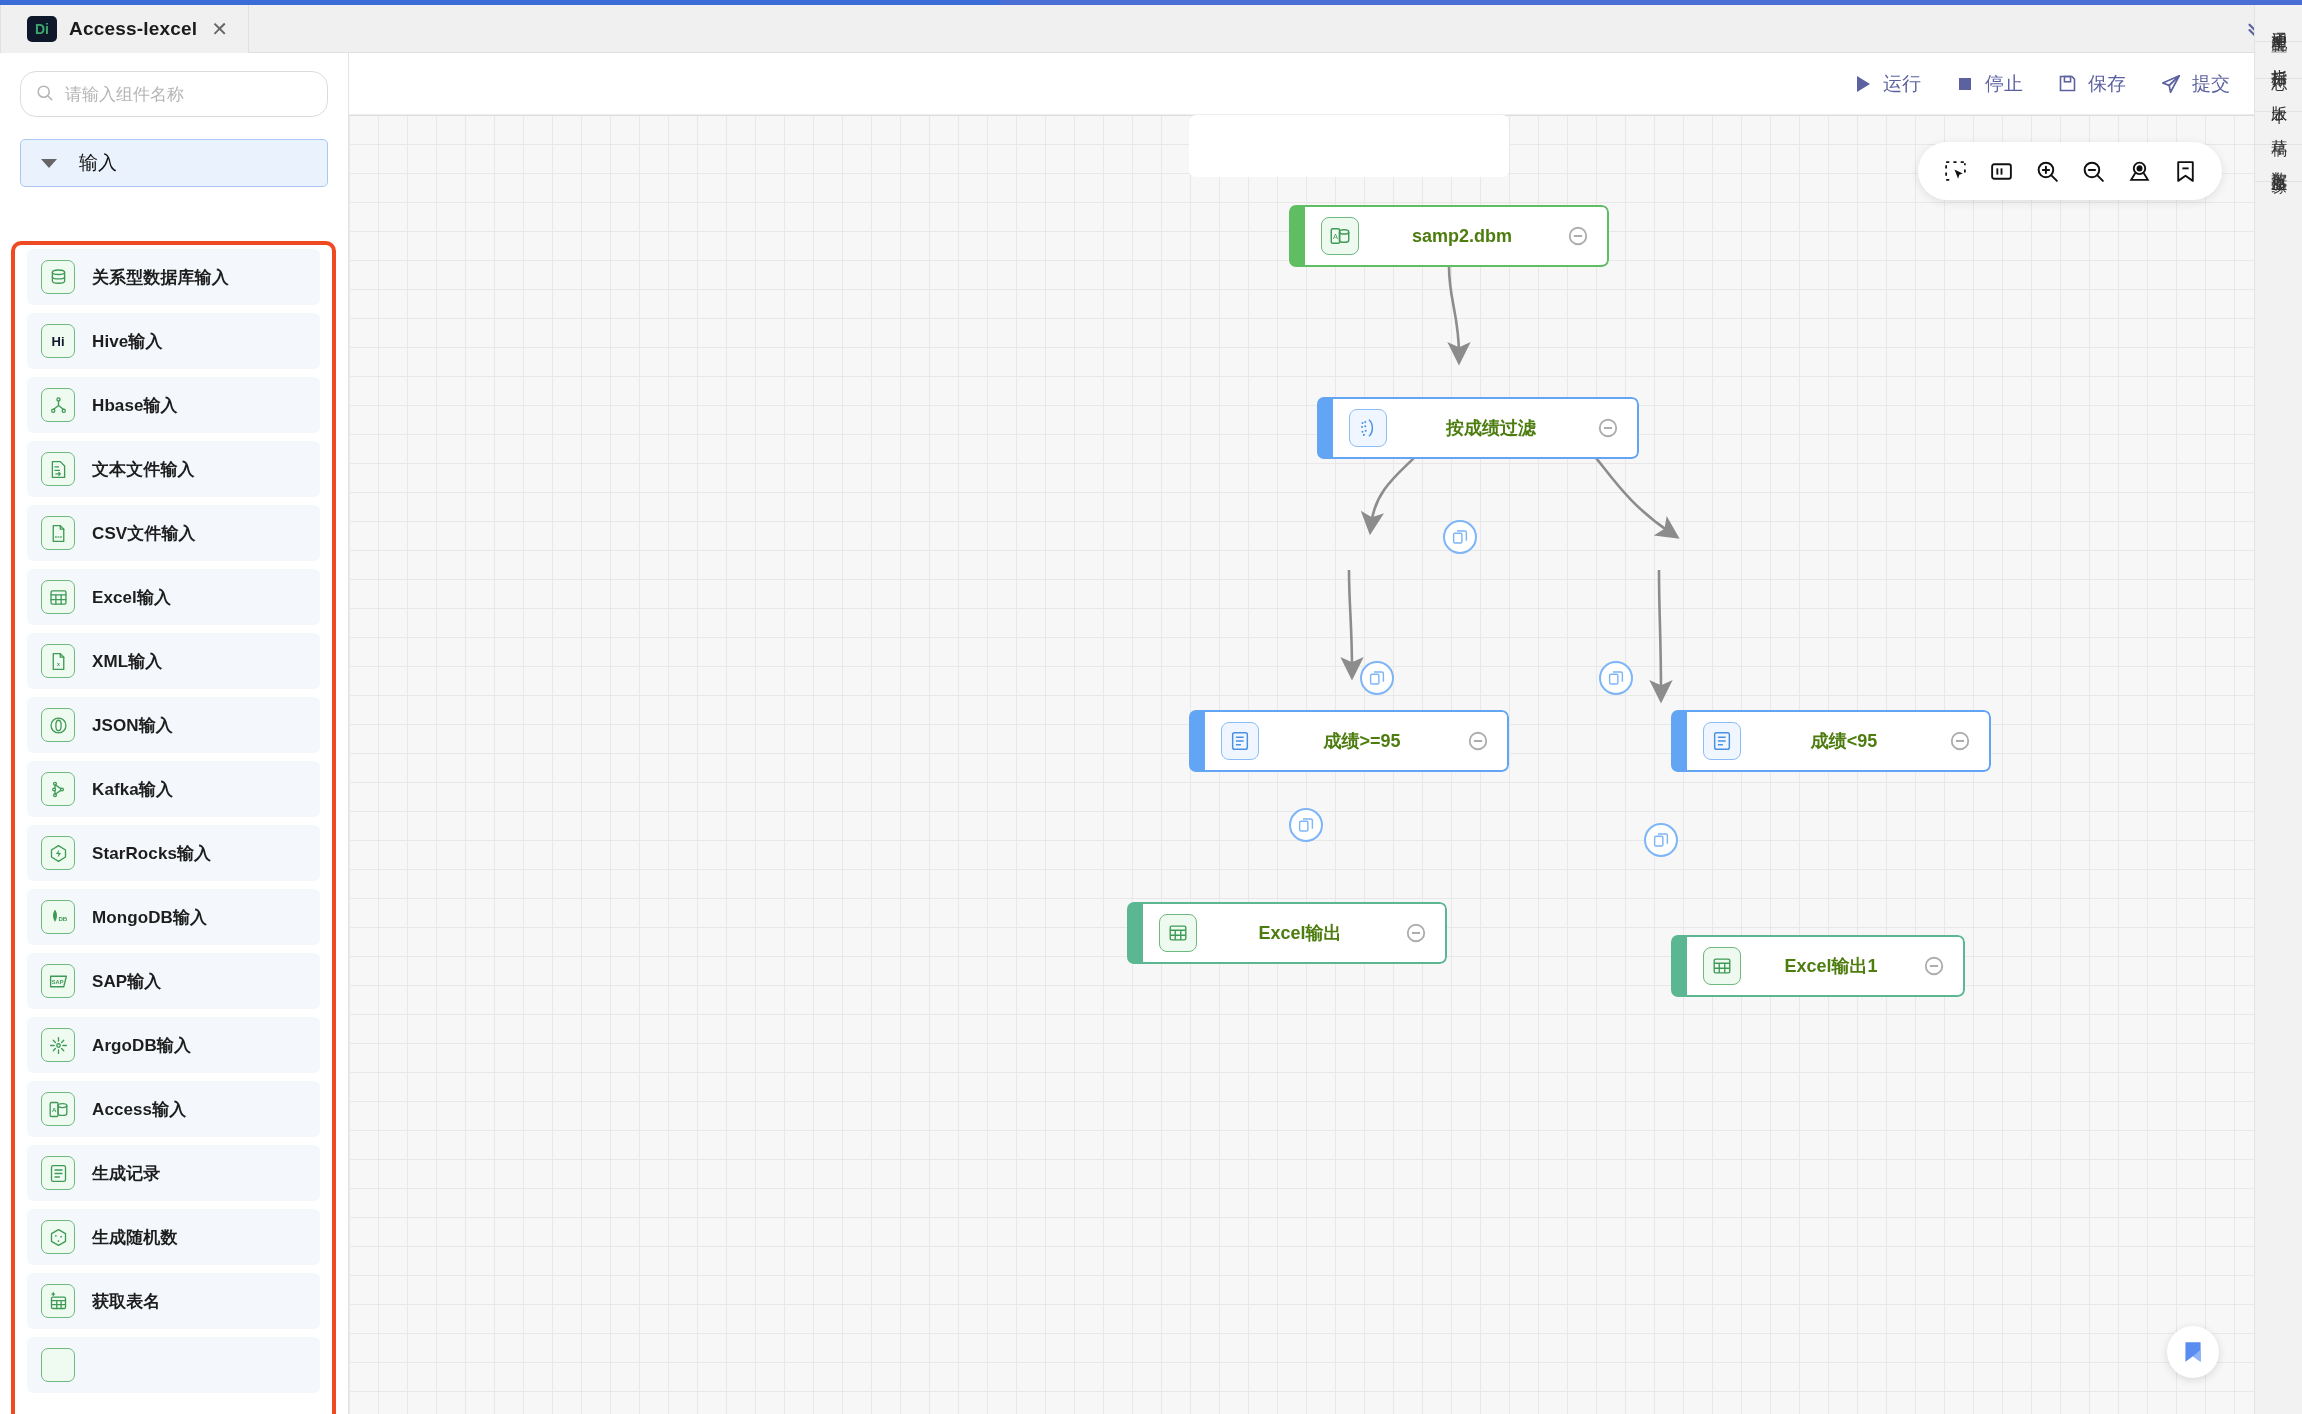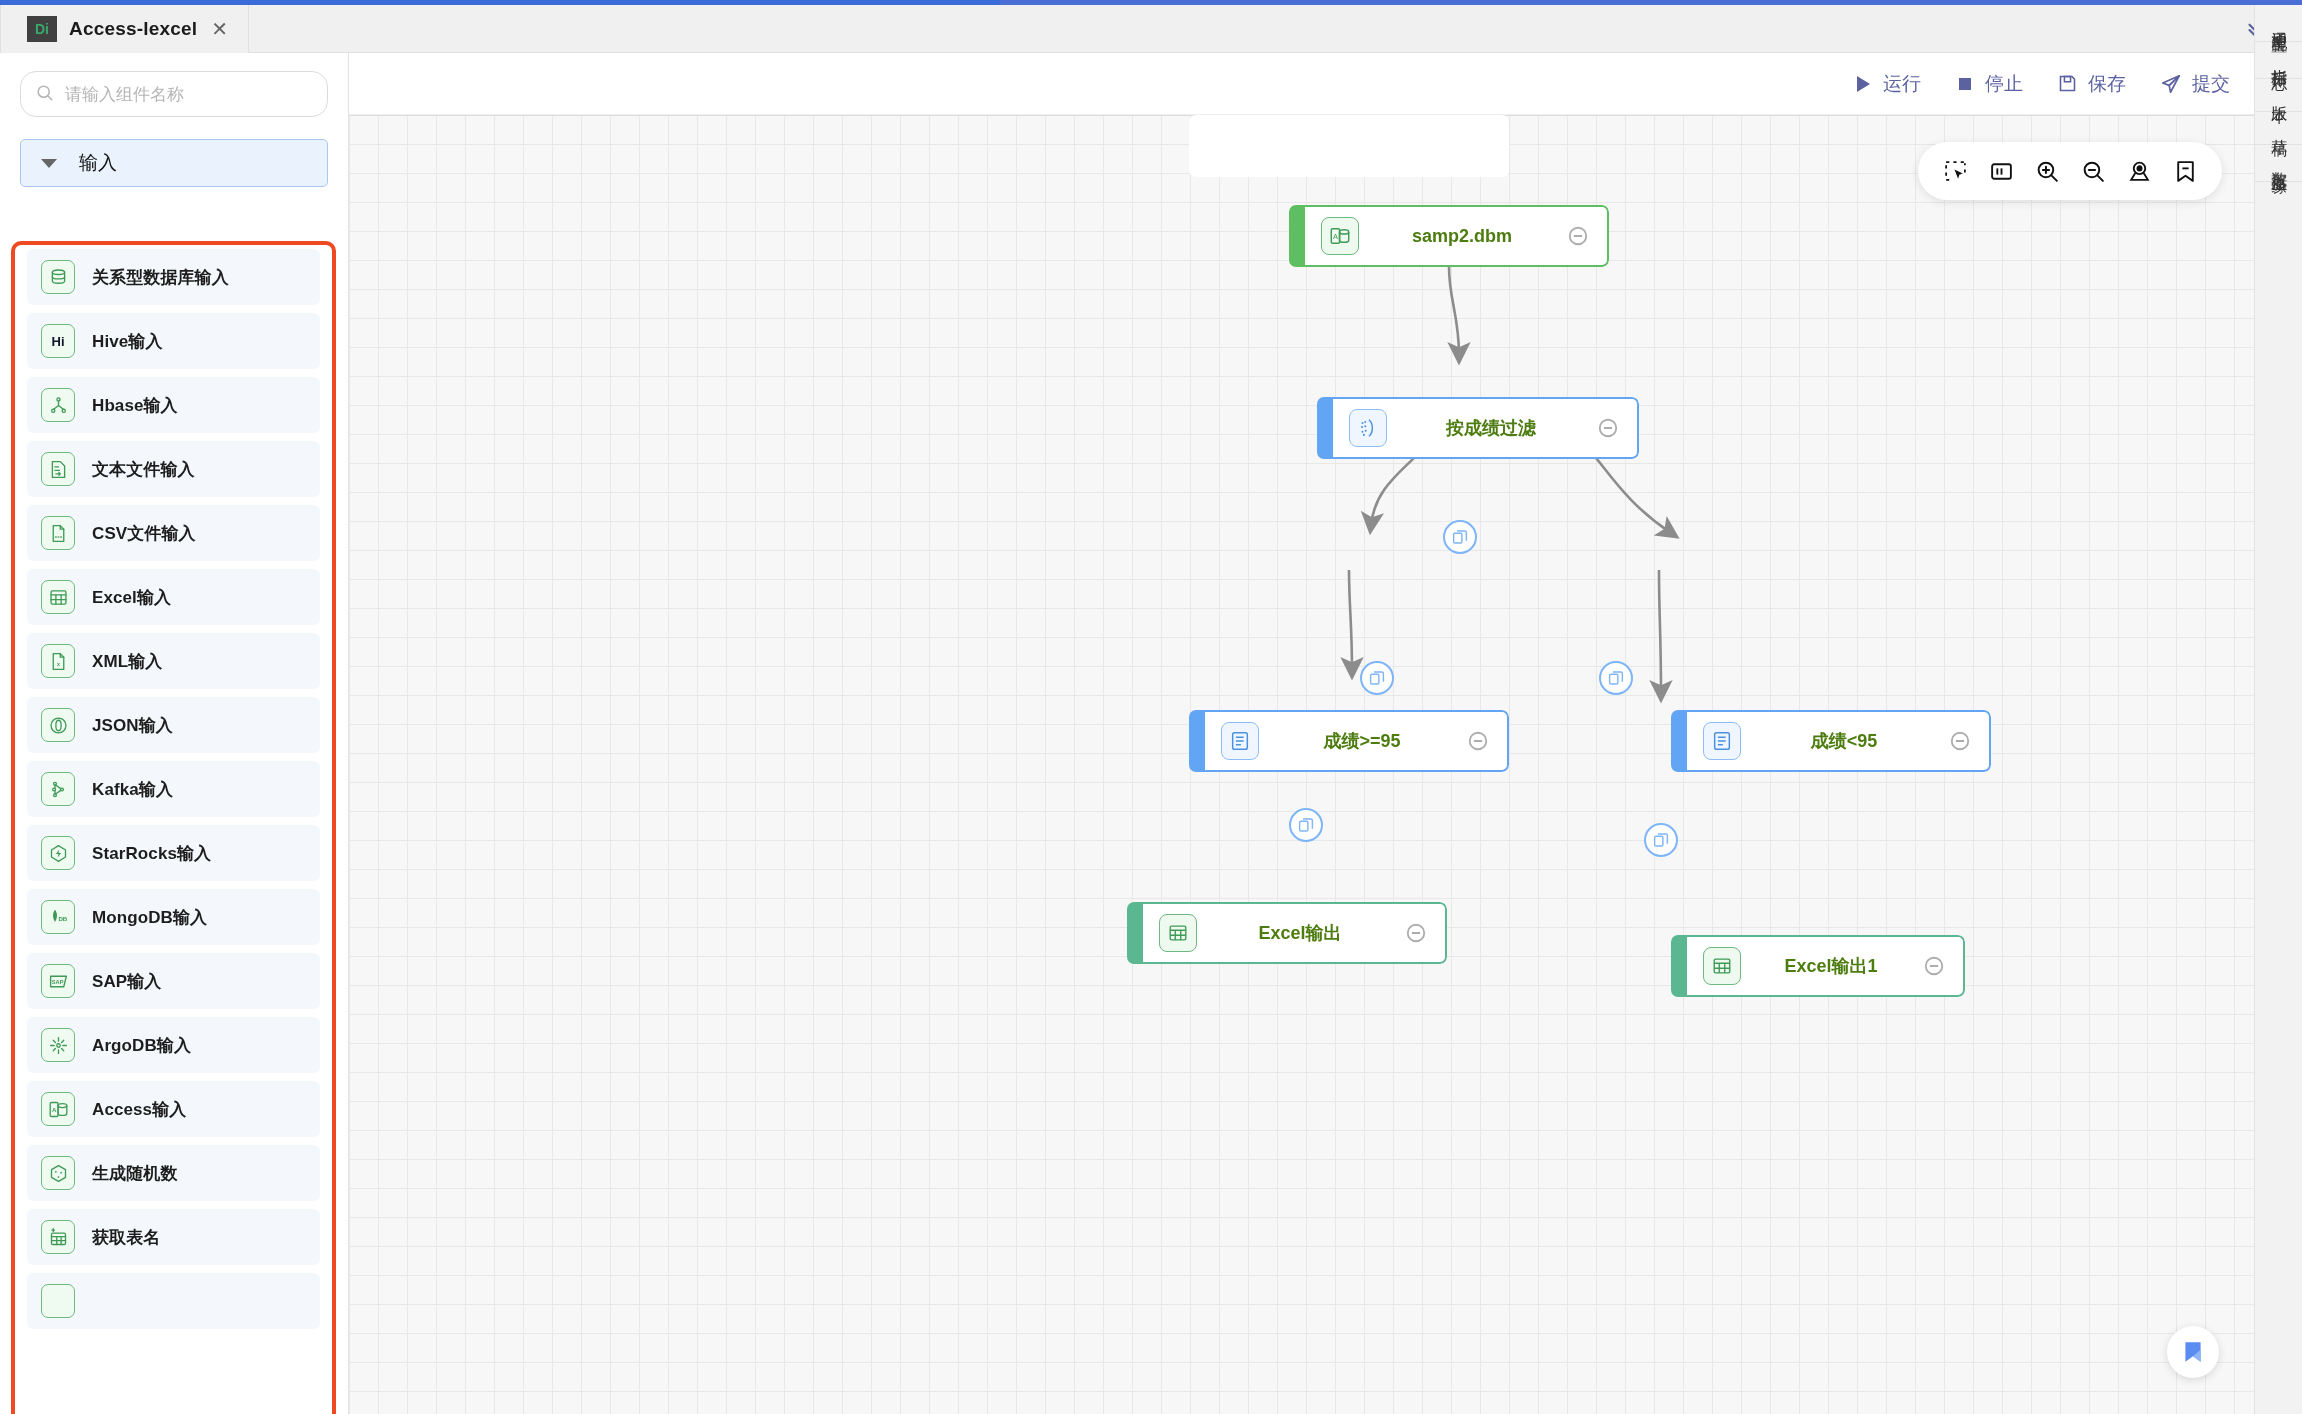--- a/index.html
+++ b/index.html
@@ -20,21 +20,21 @@
     background:#f0f0f0; border-bottom:1px solid #e0e0e0;
     display:flex; align-items:center;
   }
   .tab {
     height:48px; display:flex; align-items:center; gap:12px;
     padding:0 18px 0 26px; background:#f0f0f0;
     border-right:1px solid #e0e0e0; border-left:1px solid #e0e0e0;
     position:relative;
   }
   .tab-badge {
-    width:30px; height:26px; border-radius:0; background:#404040;
+    width:30px; height:26px; border-radius:5px; background:#0f172a;
     color:#3aa76d; font-size:14px; font-weight:600;
     display:flex; align-items:center; justify-content:center;
   }
   .tab-title { font-size:19px; font-weight:700; color:#1b1b1b; letter-spacing:.2px; }
   .tab-close { font-size:20px; color:#666; line-height:1; cursor:pointer; padding:0 2px;}
   .tabbar-right { margin-left:auto; display:flex; align-items:center; padding-right:18px; }
   .collapse-all {
     width:56px; height:48px; display:flex; align-items:center; justify-content:center;
     color:#5c62a0;
   }
@@ -344,20 +344,31 @@
           <div class="comp-item">
             <span class="comp-ic">
               <svg width="21" height="21" viewBox="0 0 24 24" fill="none" stroke="#3e9a55" stroke-width="1.5" stroke-linecap="round" stroke-linejoin="round">
                 <rect x="2.5" y="4" width="9" height="16" rx="1.5"></rect>
                 <text x="7" y="15" font-size="7" fill="#3e9a55" stroke="none" text-anchor="middle" font-family="Liberation Sans">A</text>
                 <ellipse cx="16.5" cy="7.5" rx="5" ry="2.3"></ellipse>
                 <path d="M11.5 7.5v9c0 1.3 2.2 2.3 5 2.3s5-1 5-2.3v-9"></path>
               </svg>
             </span>
             <span class="comp-label">Access输入</span>
+          </div>
+          <div class="comp-item">
+            <span class="comp-ic">
+              <svg width="21" height="21" viewBox="0 0 24 24" fill="none" stroke="#3e9a55" stroke-width="1.5" stroke-linecap="round" stroke-linejoin="round">
+                <rect x="4" y="3" width="16" height="18" rx="2"></rect>
+                <line x1="8" y1="8" x2="16" y2="8"></line>
+                <line x1="8" y1="12" x2="16" y2="12"></line>
+                <line x1="8" y1="16" x2="13" y2="16"></line>
+              </svg>
+            </span>
+            <span class="comp-label">生成记录</span>
           </div>
           <div class="comp-item">
             <span class="comp-ic">
               <svg width="21" height="21" viewBox="0 0 24 24" fill="none" stroke="#3e9a55" stroke-width="1.5" stroke-linecap="round" stroke-linejoin="round">
                 <path d="M12 3 20 7.5v9L12 21 4 16.5v-9z"></path>
                 <circle cx="9" cy="10" r="1" fill="#3e9a55" stroke="none"></circle>
                 <circle cx="15" cy="11" r="1" fill="#3e9a55" stroke="none"></circle>
                 <circle cx="12" cy="16" r="1" fill="#3e9a55" stroke="none"></circle>
               </svg>
             </span>

